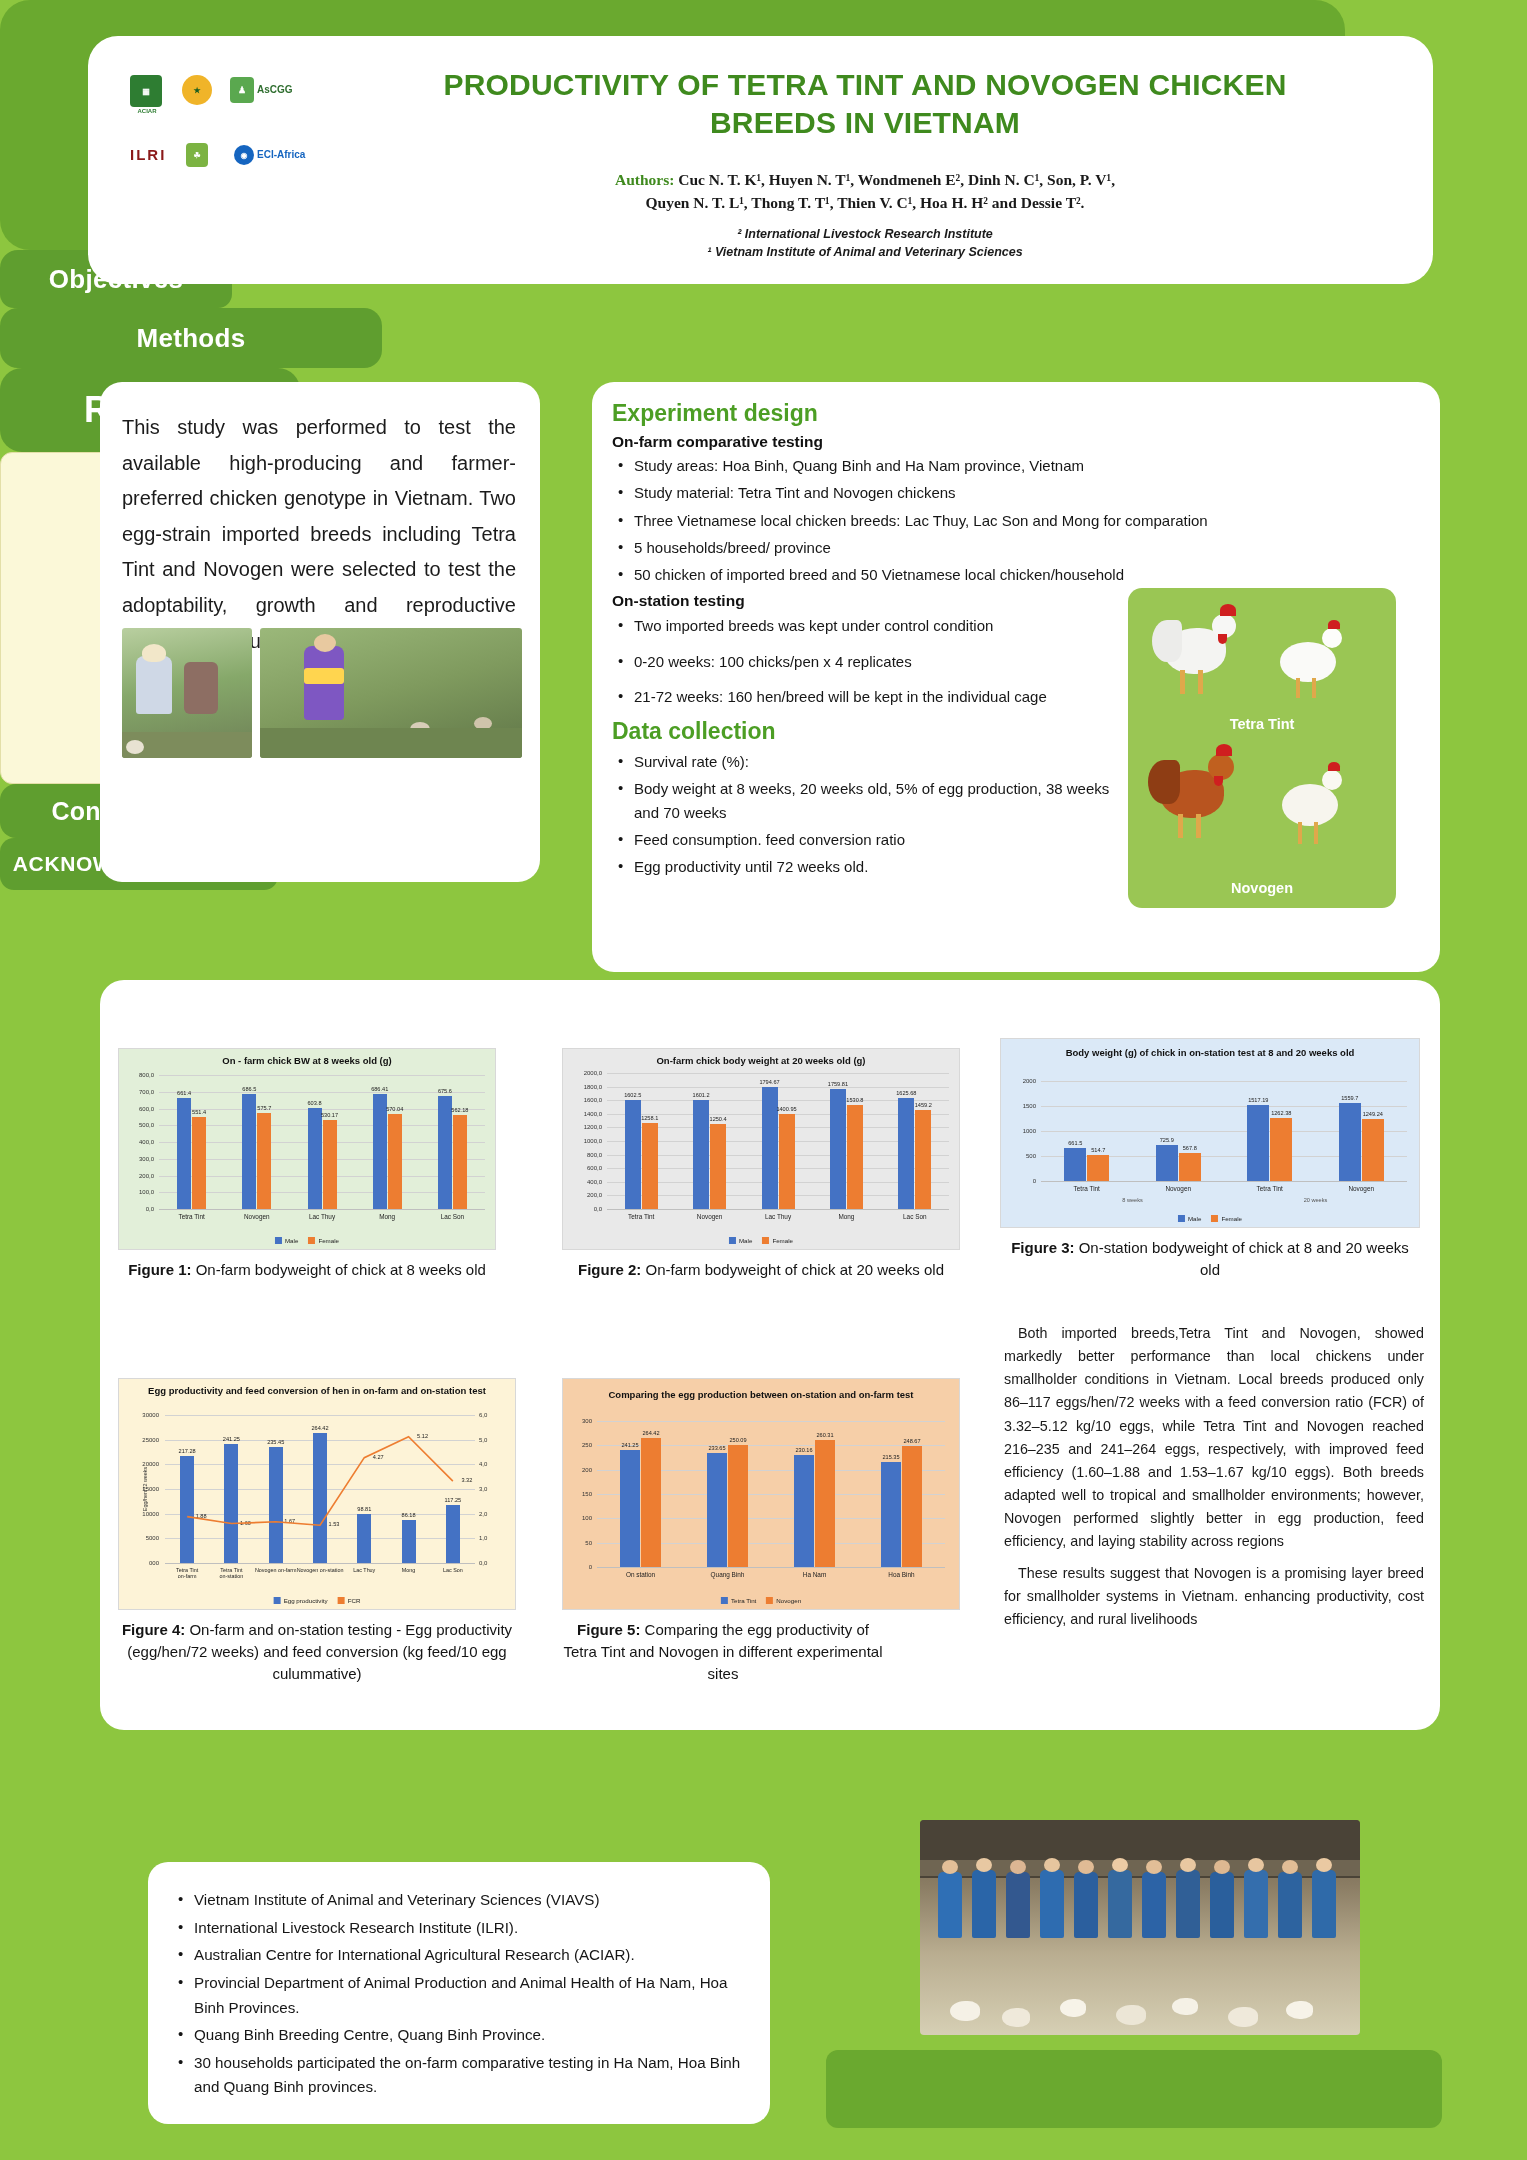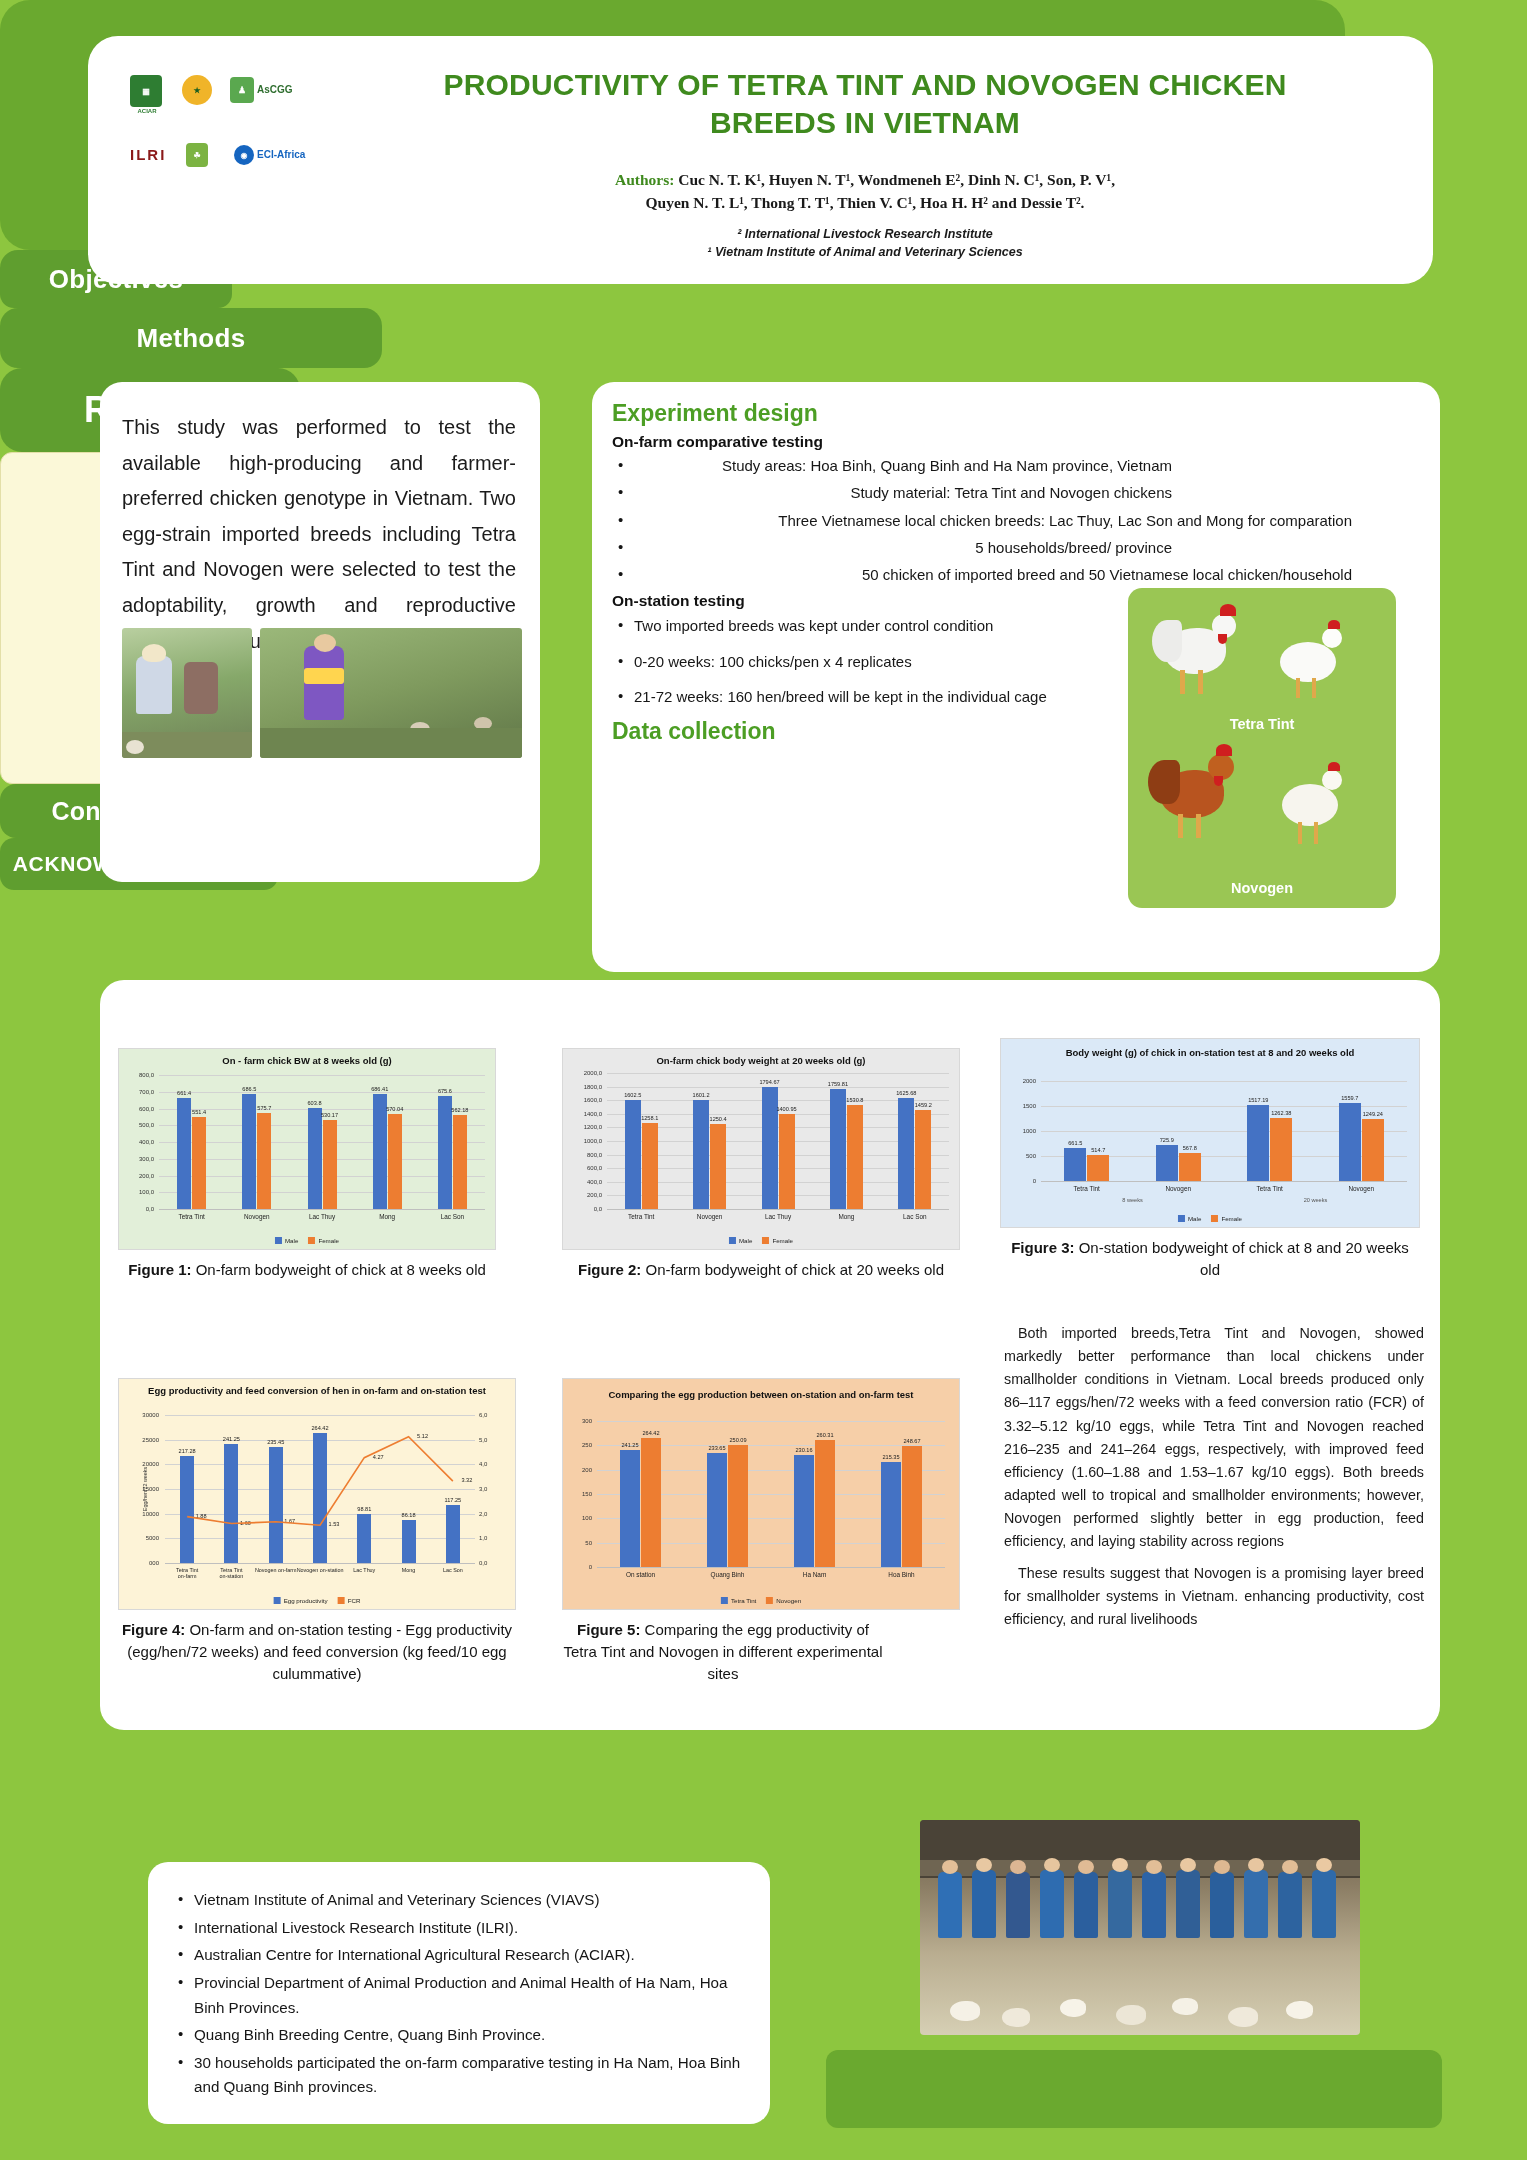--- a/index.html
+++ b/index.html
@@ -270,34 +270,40 @@
     <div style="position:absolute;left:0;bottom:0;width:100%;height:30px;background:#6e8550;"></div>
   </div>
 </div>
 
 <div id="methods-card" class="card"></div>
 <div id="methods-pill" class="pill">Methods</div>
 
 <div id="methods-body">
   <div class="sec-head" style="margin-bottom:6px;">Experiment design</div>
   <div class="sub-head">On-farm comparative testing</div>
-  <ul class="m-list" style="margin-top:3px;margin-bottom:6px;text-align:right;">
+  <ul class="m-list" style="margin-top:3px;margin-bottom:6px;">
     <li>Study areas: Hoa Binh, Quang Binh and Ha Nam province, Vietnam</li>
     <li>Study material: Tetra Tint and Novogen chickens</li>
     <li style="width:740px;">Three Vietnamese local chicken breeds: Lac Thuy, Lac Son and Mong for comparation</li>
     <li>5 households/breed/ province</li>
     <li style="width:740px;">50 chicken of imported breed and 50 Vietnamese local chicken/household</li>
   </ul>
   <div class="sub-head">On-station testing</div>
   <ul class="m-list" style="margin-top:4px;margin-bottom:8px;">
     <li style="margin-bottom:12px;">Two imported breeds was kept under control condition</li>
     <li style="margin-bottom:12px;">0-20 weeks: 100 chicks/pen x 4 replicates</li>
     <li style="width:480px;">21-72 weeks: 160 hen/breed will be kept in the individual cage</li>
   </ul>
   <div class="sec-head" style="margin-top:10px;margin-bottom:5px;">Data collection</div>
+  <ul class="m-list">
+    <li>Survival rate (%):</li>
+    <li style="width:500px;">Body weight at 8 weeks, 20 weeks old, 5% of egg production, 38 weeks and 70 weeks</li>
+    <li>Feed consumption. feed conversion ratio</li>
+    <li>Egg productivity until 72 weeks old.</li>
+  </ul>
 </div>
 
 <div id="breed-photo-box">
 
   <div style="position:absolute;left:18px;top:14px;width:110px;height:110px;">
     <div style="position:absolute;left:18px;top:26px;width:62px;height:46px;background:#f4f4f2;border-radius:55% 45% 50% 50%;"></div>
     <div style="position:absolute;left:66px;top:12px;width:24px;height:24px;background:#f7f7f5;border-radius:50%;"></div>
     <div style="position:absolute;left:74px;top:2px;width:16px;height:12px;background:#cf1f1f;border-radius:50% 50% 0 0;"></div>
     <div style="position:absolute;left:72px;top:32px;width:9px;height:10px;background:#cf1f1f;border-radius:0 0 50% 50%;"></div>
     <div style="position:absolute;left:6px;top:18px;width:30px;height:42px;background:#ececea;border-radius:60% 20% 40% 60%;"></div>

